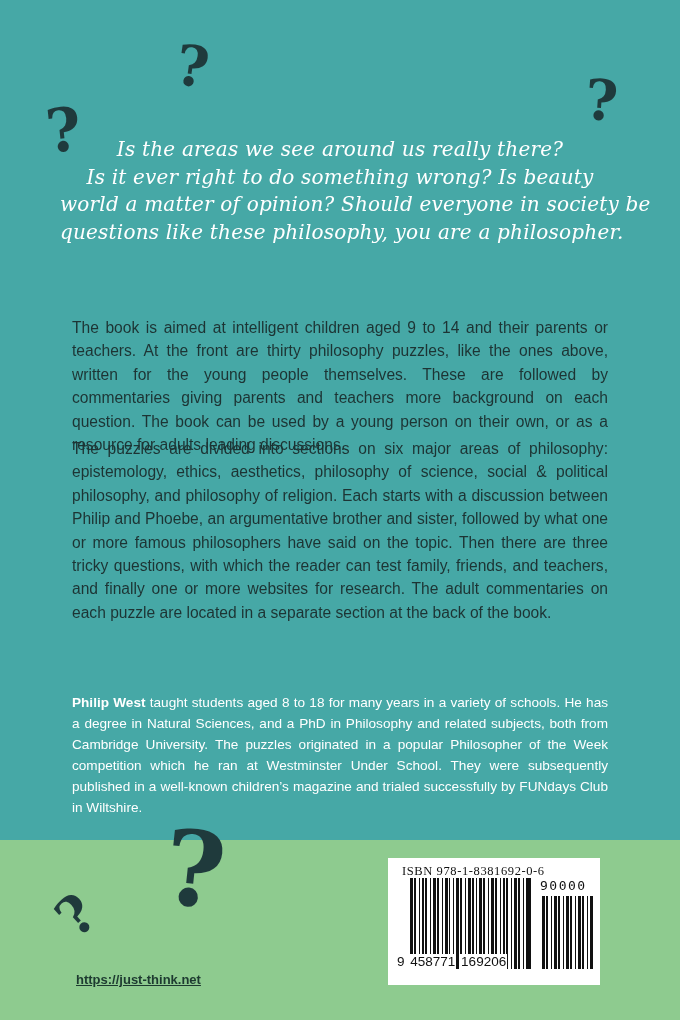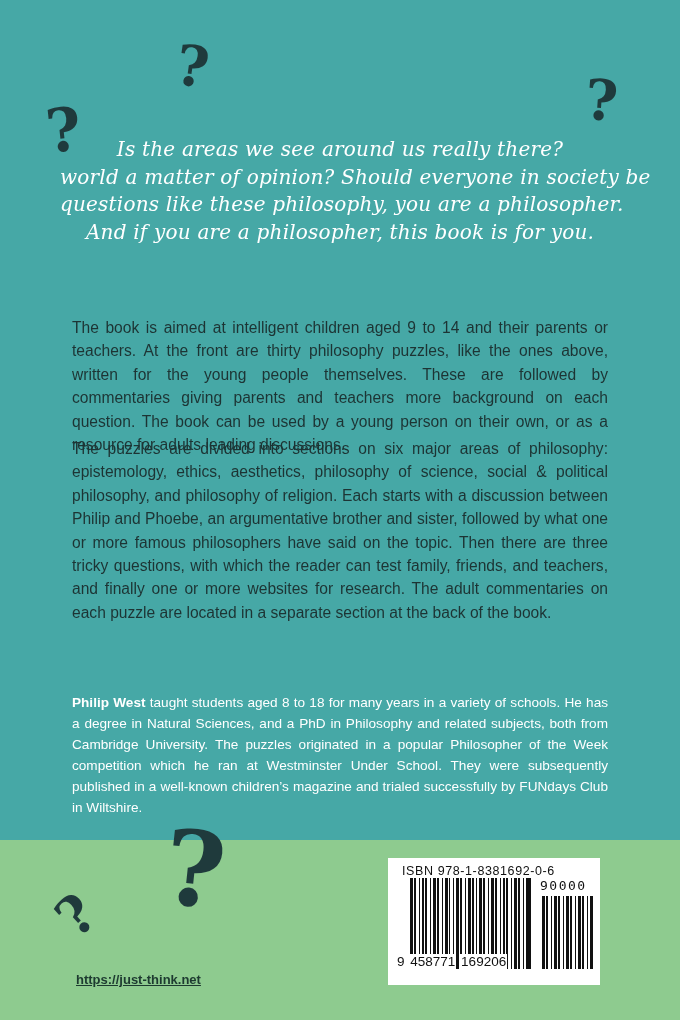--- a/index.html
+++ b/index.html
@@ -44,21 +44,21 @@
   .url {
     position: absolute; left: 76px; top: 972px;
     color: #1d3a30; font-size: 13px; font-weight: bold; text-decoration: underline;
   }
   .barcode-box {
     position: absolute; left: 388px; top: 858px; width: 212px; height: 127px;
     background: #ffffff;
   }
   .isbn-text {
     position: absolute; left: 14px; top: 6px;
-    font-family: Liberation Sans, sans-serif; font-size: 12.5px; color: #111;
+    font-family: Liberation Serif, serif; font-size: 12.5px; color: #111;
     letter-spacing: 0.6px; white-space: nowrap;
   }
   .price-code {
     position: absolute; left: 152px; top: 20px;
     font-family: "DejaVu Sans Mono", monospace; font-size: 13px; color: #111;
     letter-spacing: 1.5px;
   }
   .bars-main {
     position: absolute; left: 22px; top: 20px; width: 124px; height: 91px;
     display: flex; align-items: flex-start;
@@ -83,23 +83,23 @@
 <div class="green-panel"></div>
 
 <div class="qmark" style="left:176px; top:38px; font-size:56px; transform:rotate(8deg);">?</div>
 <div class="qmark" style="left:46px; top:100px; font-size:60px; transform:rotate(-6deg);">?</div>
 <div class="qmark" style="left:585px; top:72px; font-size:56px; transform:rotate(4deg);">?</div>
 <div class="qmark" style="left:164px; top:818px; font-size:104px; transform:rotate(6deg);">?</div>
 <div class="qmark" style="left:60px; top:888px; font-size:54px; transform:rotate(-42deg);">?</div>
 
 <div class="intro">
   <div>Is the areas we see around us really there?</div>
+  <div>Is it ever right to do something wrong? Is beauty</div>
   <div>world a matter of opinion? Should everyone in society be</div>
   <div>questions like these philosophy, you are a philosopher.</div>
-  <div>And if you are a philosopher, this book is for you.</div>
 </div>
 
 <p class="para p1" style="margin:0">The book is aimed at intelligent children aged 9 to 14 and their parents or teachers. At the front are thirty philosophy puzzles, like the ones above, written for the young people themselves. These are followed by commentaries giving parents and teachers more background on each question. The book can be used by a young person on their own, or as a resource for adults leading discussions.</p>
 <p class="para p2" style="margin:0">The puzzles are divided into sections on six major areas of philosophy: epistemology, ethics, aesthetics, philosophy of science, social &amp; political philosophy, and philosophy of religion. Each starts with a discussion between Philip and Phoebe, an argumentative brother and sister, followed by what one or more famous philosophers have said on the topic. Then there are three tricky questions, with which the reader can test family, friends, and teachers, and finally one or more websites for research. The adult commentaries on each puzzle are located in a separate section at the back of the book.</p>
 
 <p class="bio" style="margin:0"><b>Philip West</b><span> taught students aged 8 to 18 for many years in a variety of schools. He has a degree in Natural Sciences, and a PhD in Philosophy and related subjects, both from Cambridge University. The puzzles originated in a popular Philosopher of the Week competition which he ran at Westminster Under School. They were subsequently published in a well-known children’s magazine and trialed successfully by FUNdays Club in Wiltshire.</span></p>
 
 <div class="url">https://just-think.net</div>
 
 <div class="barcode-box">

